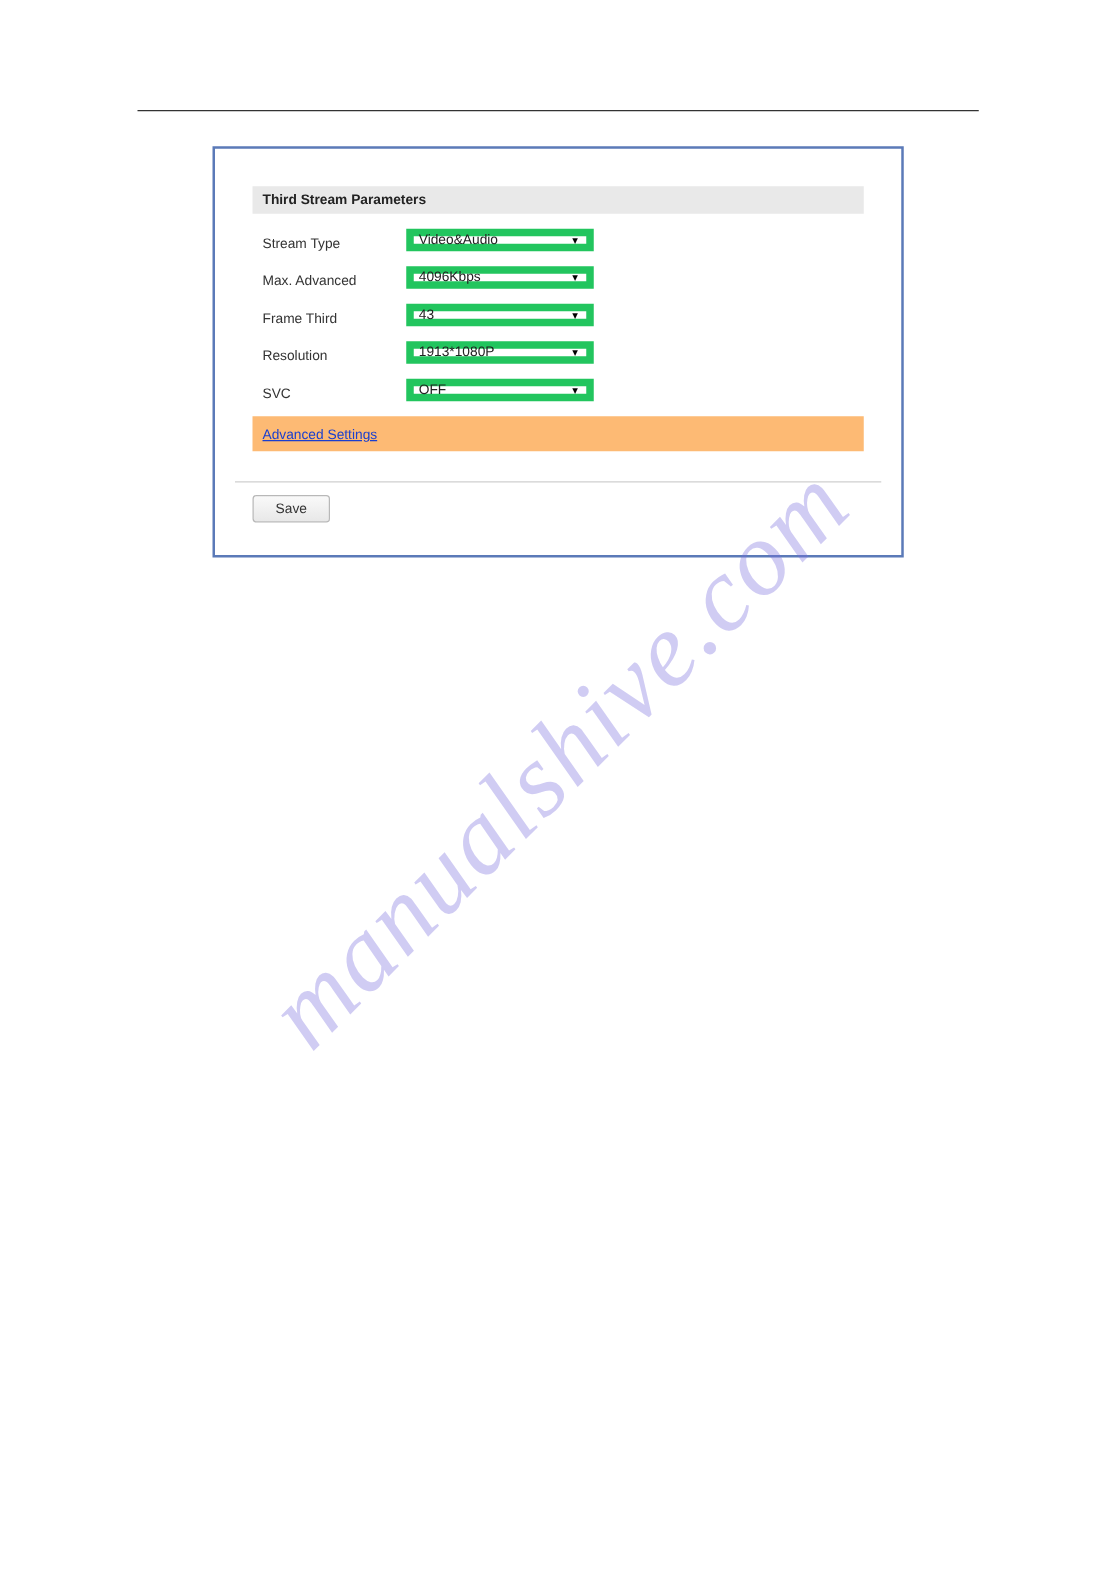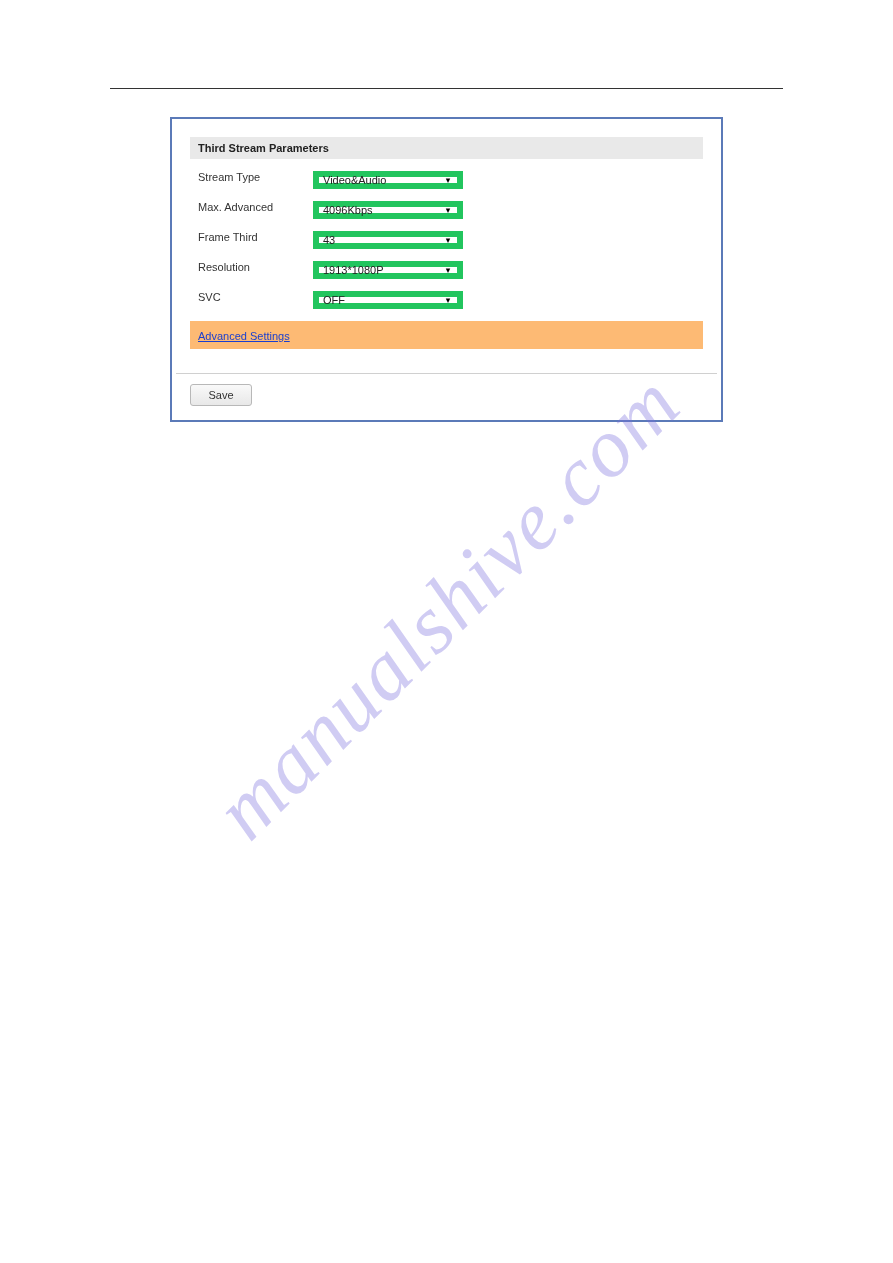--- a/index.html
+++ b/index.html
@@ -17,36 +17,36 @@
     .top-rule {
       border: none;
       border-top: 1px solid #333;
       margin-bottom: 28px;
     }
     .panel-outer {
       width: 553px;
       margin: 16px auto;
       border: 2px solid #5b7ab8;
       background: #fff;
-      padding: 4px;
+      padding: 16px;
     }
     .panel-inner {
       padding: 14px 14px 0 14px;
     }
     .section-header {
       background: #e9e9e9;
       font-size: 11px;
       font-weight: bold;
       color: #222;
       padding: 5px 8px;
       margin-bottom: 8px;
     }
     .form-row {
       display: flex;
-      align-items: flex-start;
+      align-items: flex-end;
       padding: 4px 8px;
       margin-bottom: 4px;
     }
     .form-label {
       width: 115px;
       font-size: 11px;
       color: #333;
     }
     .form-select {
       width: 150px;

